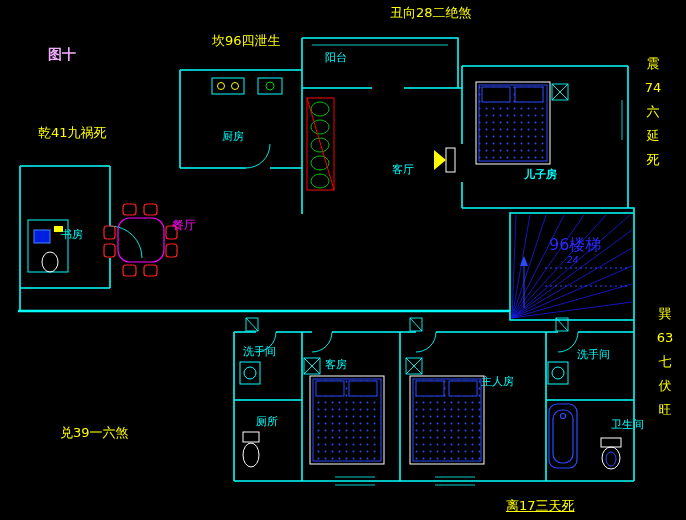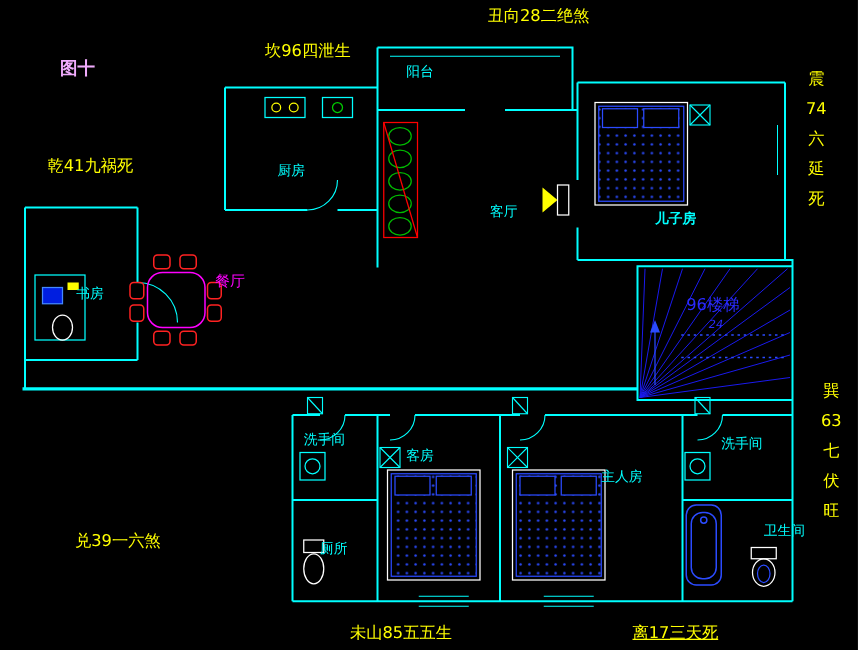--- a/index.html
+++ b/index.html
@@ -3,21 +3,21 @@
 <meta charset="utf-8">
 <style>
   html,body{margin:0;padding:0;background:#1b1b1b;}
   #screen{position:relative;width:686px;height:520px;background:#000;overflow:hidden;
           font-family:"DejaVu Sans",sans-serif;}
   svg{position:absolute;left:0;top:0;}
   .label{position:absolute;white-space:nowrap;}
   .yellow{color:#ffff00;font-size:13px;}
   .cyan{color:#00ffff;font-size:11px;}
   .magenta{color:#ff00ff;font-size:12px;}
-  .blue{color:#2a2aff;font-size:13px;}
+  .blue{color:#2a2aff;font-size:16px;}
   .title{color:#f0abfc;font-size:14px;font-weight:bold;}
   .vert{white-space:pre-line;text-align:center;line-height:1.85;width:26px;}
 </style>
 </head>
 <body>
 
 <div id="screen">
 
   <svg width="686" height="520" viewBox="0 0 686 520">
     <defs>
@@ -172,32 +172,31 @@
 74
 六
 延
 死</div>
   <div class="label yellow vert" style="left:652px;top:302px;">巽
 63
 七
 伏
 旺</div>
   <div class="label yellow" style="left:60px;top:424px;">兑39一六煞</div>
-  <div class="label yellow" style="left:280px;top:497px;">未山85五五生</div>
   <div class="label yellow" style="left:506px;top:497px;text-decoration:underline;">离17三天死</div>
 
   <div class="label cyan" style="left:325px;top:50px;">阳台</div>
   <div class="label cyan" style="left:222px;top:129px;">厨房</div>
   <div class="label cyan" style="left:392px;top:162px;">客厅</div>
   <div class="label cyan" style="left:524px;top:167px;font-weight:bold;">儿子房</div>
   <div class="label cyan" style="left:61px;top:189px;margin-top:38px;">书房</div>
   <div class="label magenta" style="left:172px;top:217px;">餐厅</div>
   <div class="label cyan" style="left:243px;top:344px;">洗手间</div>
   <div class="label cyan" style="left:325px;top:357px;">客房</div>
   <div class="label cyan" style="left:481px;top:374px;">主人房</div>
   <div class="label cyan" style="left:577px;top:347px;">洗手间</div>
-  <div class="label cyan" style="left:256px;top:431px;">厕所</div>
+  <div class="label cyan" style="left:256px;top:414px;">厕所</div>
   <div class="label cyan" style="left:611px;top:417px;">卫生间</div>
 
   <div class="label blue" style="left:549px;top:235px;">96楼梯</div>
   <div class="label blue" style="left:567px;top:255px;font-size:9px;font-style:italic;">24</div>
 
 </div>
 
 </body></html>

